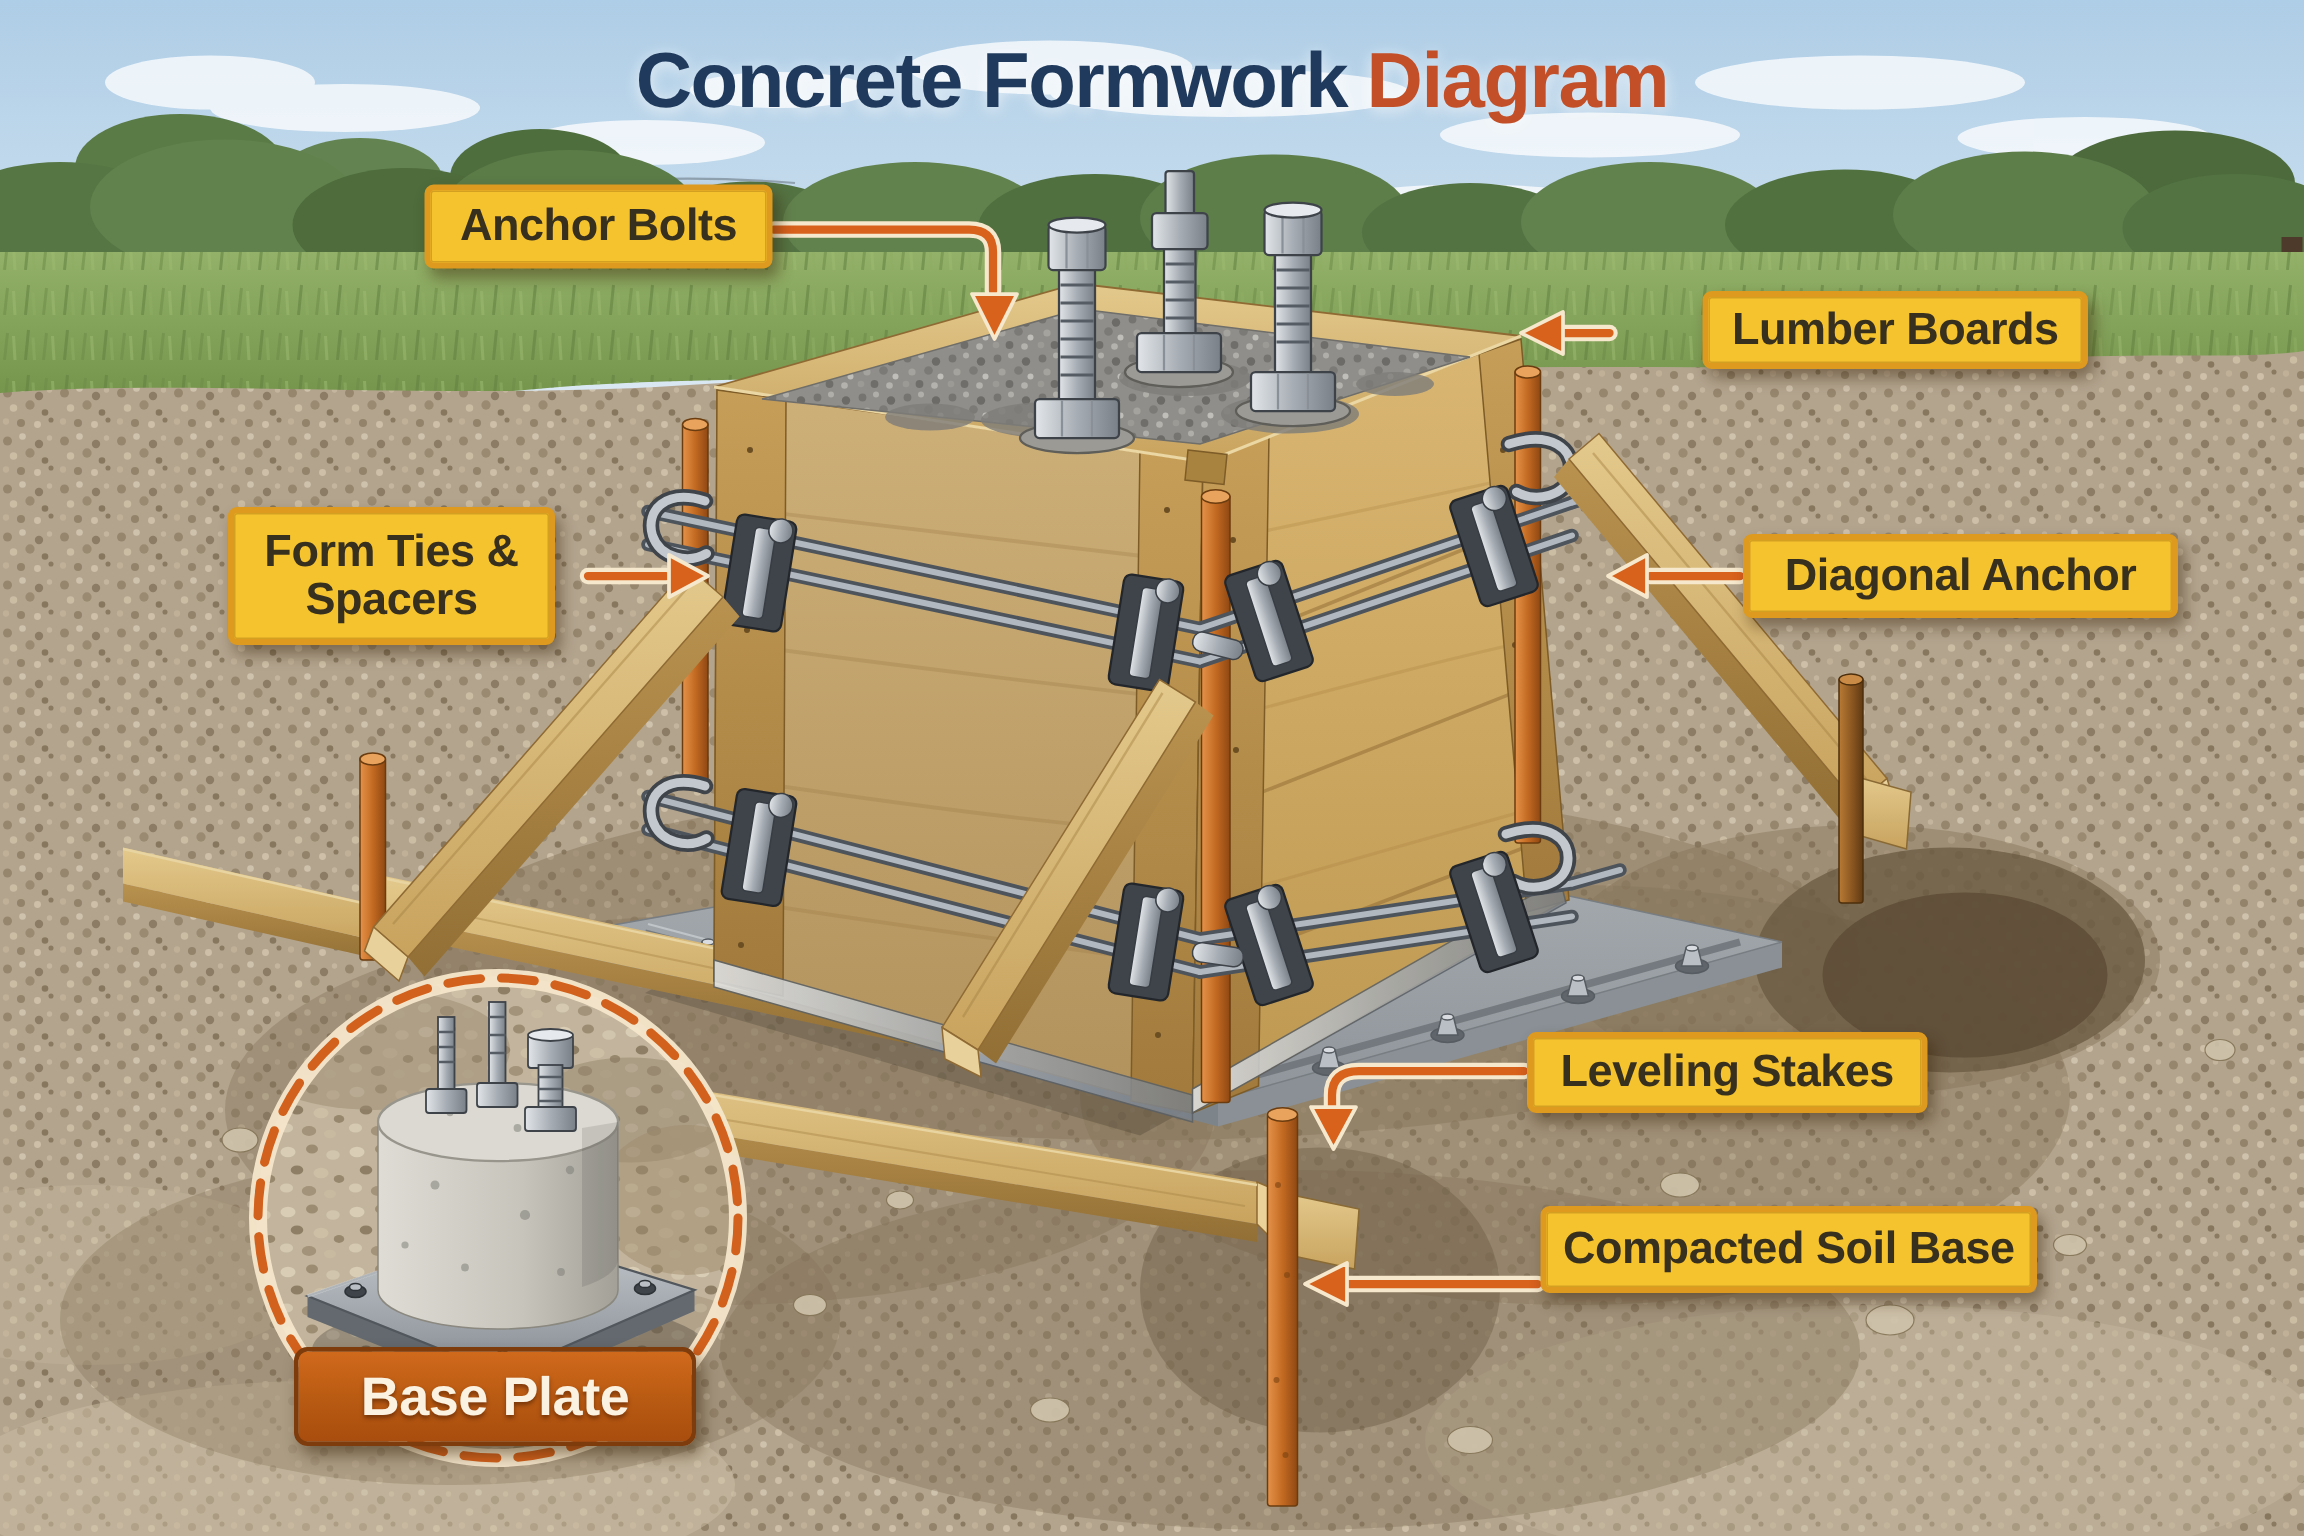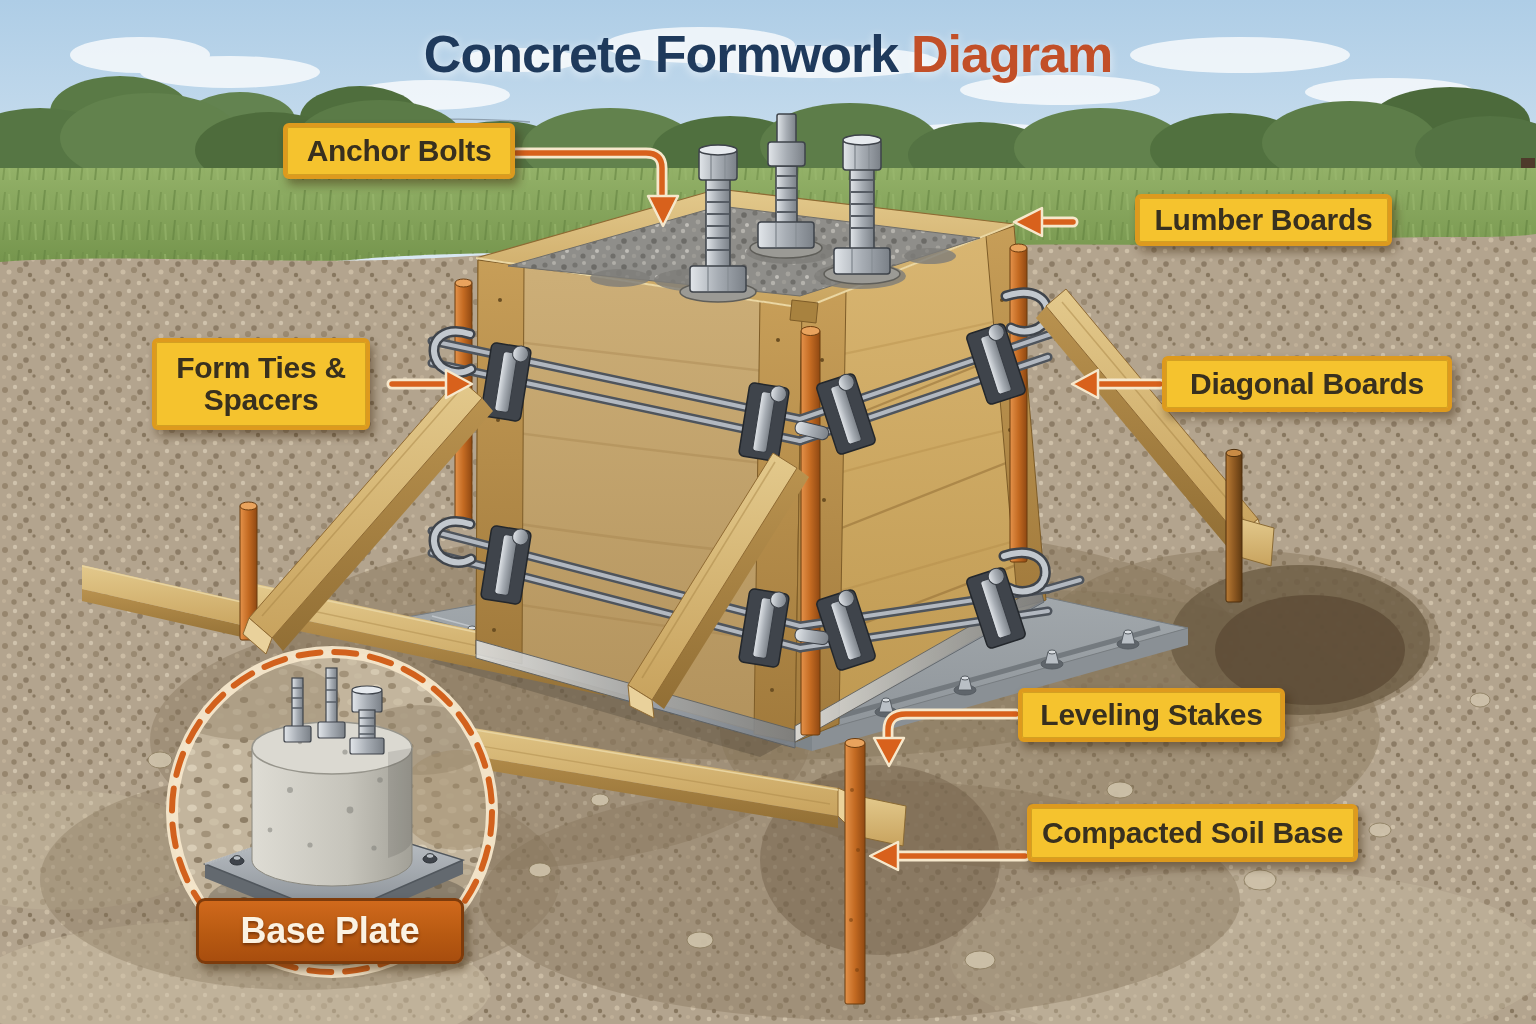--- a/index.html
+++ b/index.html
@@ -692,20 +692,20 @@
   <div class="page-title">
     <span class="t1">Concrete Formwork</span><span class="t2">Diagram</span>
   </div>
 
   <div class="label" style="left:283px;top:123px;width:232px;height:56px;text-align:right;">Anchor Bolts</div>
 
   <div class="label" style="left:1109px;top:194px;width:257px;height:52px;margin-left:26px;">Lumber Boards</div>
 
   <div class="label" style="left:152px;top:338px;width:218px;height:92px;">Form Ties &amp; Spacers</div>
 
-  <div class="label" style="left:1162px;top:356px;width:290px;height:56px;">Diagonal Boards</div>
+  <div class="label" style="left:1162px;top:356px;width:290px;height:56px;">Diagonal Anchor</div>
 
   <div class="label" style="left:1018px;top:688px;width:267px;height:54px;">Leveling Stakes</div>
 
   <div class="label" style="left:1027px;top:804px;width:331px;height:58px;">Compacted Soil Base</div>
 
   <div class="label label-baseplate" style="left:196px;top:898px;width:268px;height:66px;">Base Plate</div>
 </div>
 
 </body></html>

